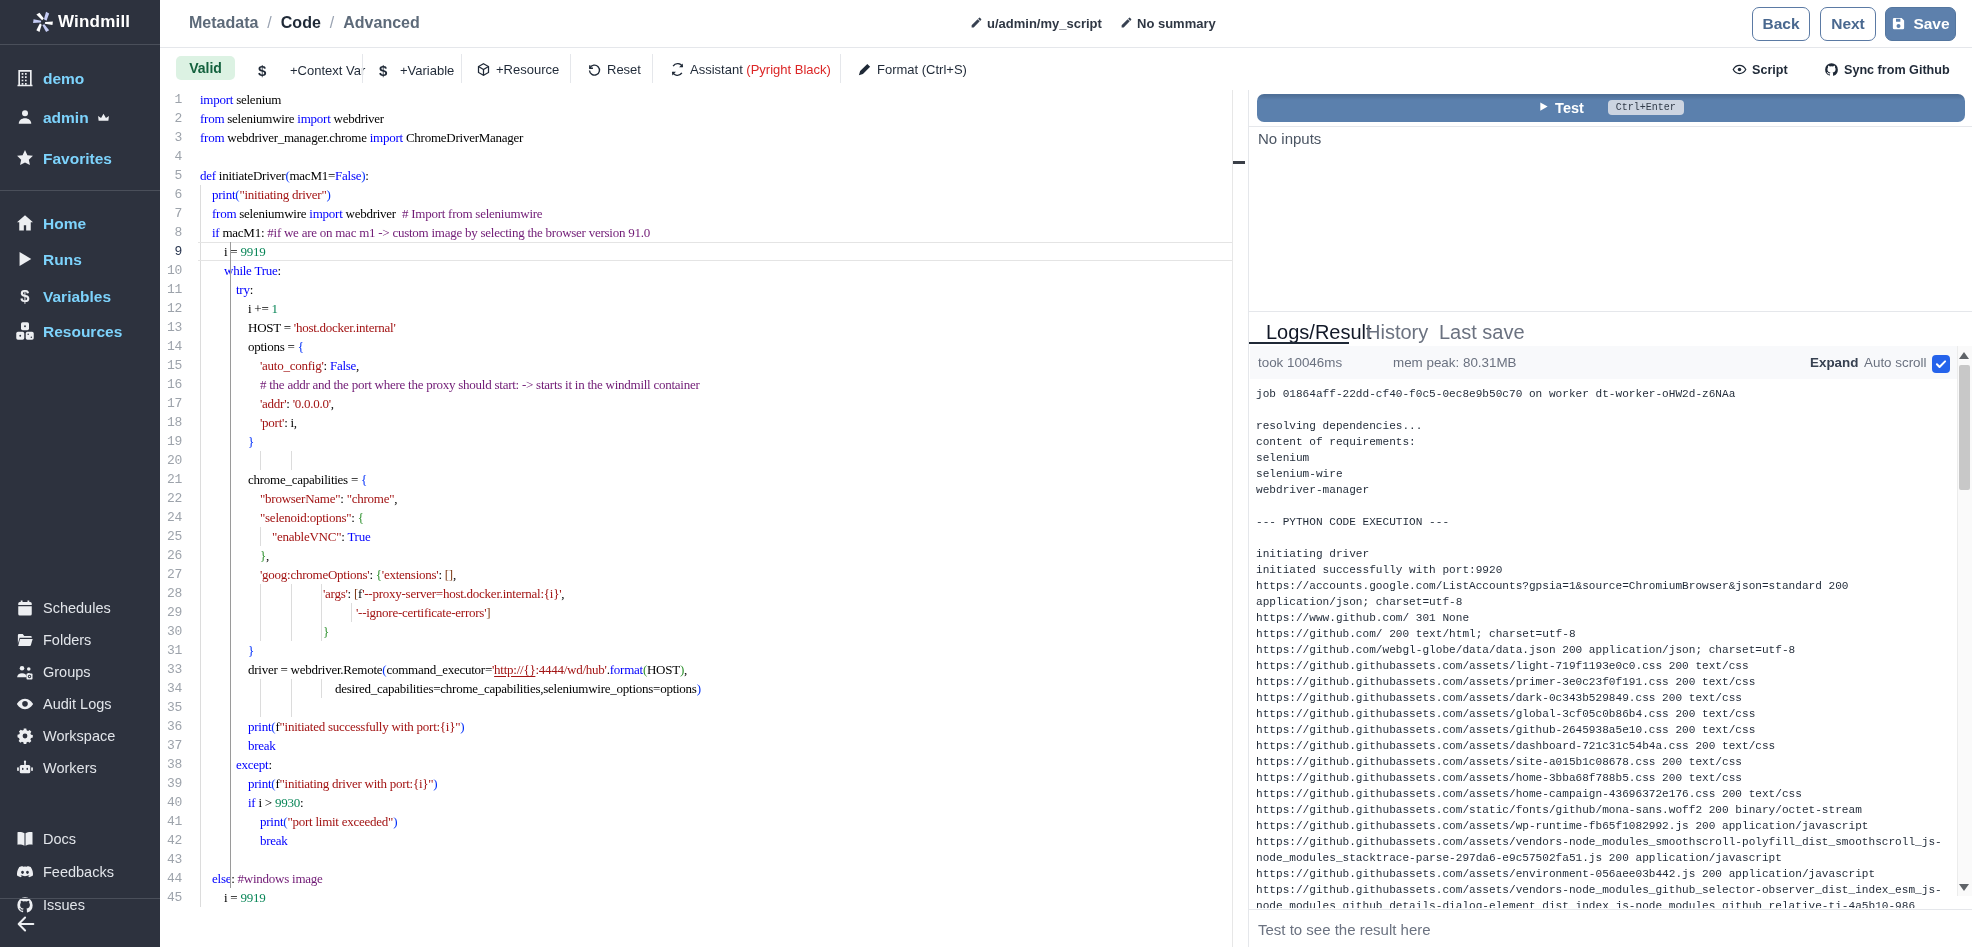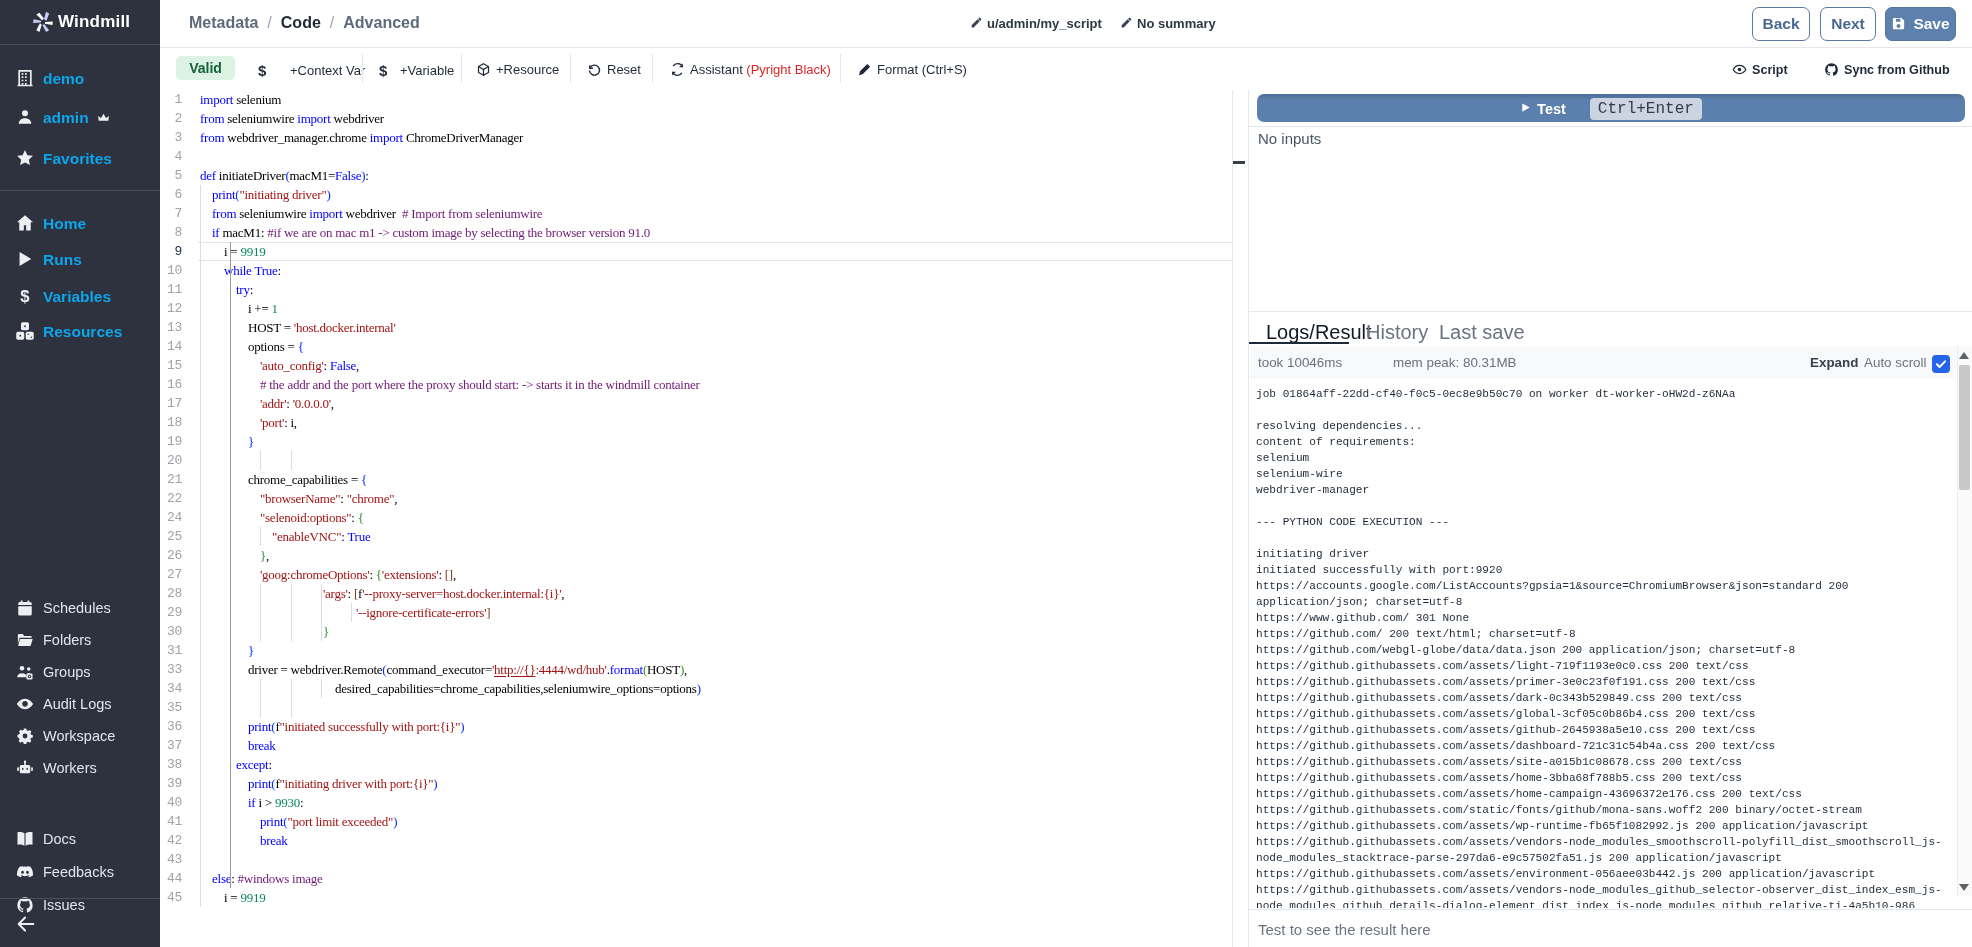--- a/index.html
+++ b/index.html
@@ -1,20 +1,20 @@
 <!DOCTYPE html>
 <html><head><meta charset="utf-8"><style>
 * { margin:0; padding:0; box-sizing:border-box; }
 html,body { width:1972px; height:947px; overflow:hidden; background:#fff;
   font-family:"Liberation Sans",sans-serif; -webkit-font-smoothing:antialiased; }
 
 
 #sidebar { position:absolute; left:0; top:0; width:160px; height:947px; background:#2d323e; }
 #sidebar .div { position:absolute; left:0; width:160px; height:1px; background:#4a4f5a; }
-.sit { position:absolute; left:0; width:160px; height:24px; color:#0ea5e9; font-size:15.5px; font-weight:700; }
+.sit { position:absolute; left:0; width:160px; height:24px; color:#7dd3fc; font-size:15.5px; font-weight:700; }
 .sit.sm { font-size:14.5px; font-weight:500; color:#e2e5ea;margin-top:39px; }
 .sic { position:absolute; left:15px; top:1px; width:20px; height:20px; }
 .sic svg { width:20px; height:20px; }
 .sit.sm .sic { left:16px; top:2px; width:18px; height:18px; }
 .sit.sm .sic svg { width:18px; height:18px; }
 .slb { position:absolute; left:43px; top:3px; }
 .crown { width:13px; height:13px; margin-left:4px; vertical-align:-1px; }
 #logo { position:absolute; left:32px; top:11px; }
 #logoname { position:absolute; left:58px; top:12px; color:#fff; font-size:17px; font-weight:700; letter-spacing:.2px; }
 #backarrow { position:absolute; left:15px; top:913px; }
@@ -62,21 +62,21 @@
 #actguide { position:absolute; left:230px; top:242px; width:1px; height:646px; background:#9a9a9a; }
 #edgeline { position:absolute; left:1232px; top:90px; width:1px; height:857px; background:#e7e7e7; }
 #ovmark { position:absolute; left:1233px; top:161px; width:12px; height:3px; background:#3a3f47; }
 
 
 #rpanel { position:absolute; left:1248px; top:90px; width:724px; height:857px; background:#fff; border-left:1px solid #e5e7eb; }
 #testbtn { position:absolute; left:8px; top:4px; width:708px; height:28px; border-radius:7px;
   background:linear-gradient(#4f7098 0,#4f7098 1.5px,#5b80ad 6px); color:#fff; text-align:center; }
 #testbtn .lbl { font-size:14.5px; font-weight:700; vertical-align:middle; }
 #testbtn .kbd { display:inline-block; margin-left:24px; background:#ccd4e1; color:#323b49;
-  font-family:"Liberation Mono",monospace; font-size:16px; border-radius:4px; padding:1.5px 8px 2.5px;
+  font-family:"Liberation Mono",monospace; font-size:10px; border-radius:4px; padding:1.5px 8px 2.5px;
   vertical-align:middle; }
 .rb { position:absolute; left:0; width:724px; height:1px; background:#e5e7eb; }
 #noinputs { position:absolute; left:9px; top:40px; font-size:15px; color:#4b5563; }
 .tab { position:absolute; top:231px; font-size:20px; color:#6b7280; font-weight:500; }
 .tab.act { color:#111827; }
 #tabline { position:absolute; left:0; top:252px; width:100px; height:2px; background:#1f2937; }
 #stats { position:absolute; left:1px; top:256px; width:708px; height:33px; background:#f8f9fb; }
 #stats .st { position:absolute; top:9px; font-size:13.4px; color:#6b7280; }
 #expand { font-weight:700; color:#374151; }
 #cbx { position:absolute; left:683px; top:265px; width:18px; height:18px; background:#2563eb; border-radius:4px; }

